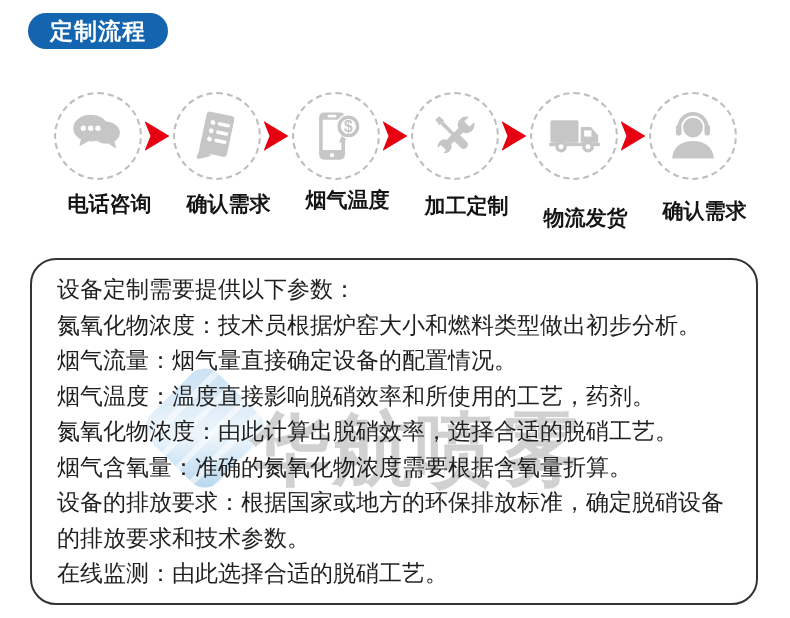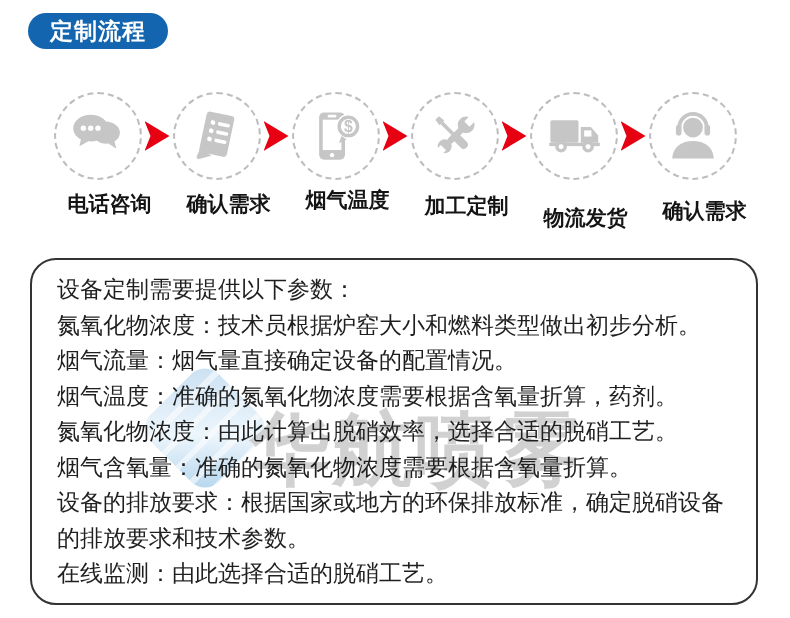--- a/index.html
+++ b/index.html
@@ -187,21 +187,21 @@
 
   </div>
 
   <div class="info-box">
     <div class="wm-diamond"></div>
     <div class="wm-text">华航喷雾</div>
     <div class="info-lines">
       <div class="info-line">设备定制需要提供以下参数：</div>
       <div class="info-line">氮氧化物浓度：技术员根据炉窑大小和燃料类型做出初步分析。</div>
       <div class="info-line">烟气流量：烟气量直接确定设备的配置情况。</div>
-      <div class="info-line">烟气温度：准确的氮氧化物浓度需要根据含氧量折算，药剂。</div>
+      <div class="info-line">烟气温度：温度直接影响脱硝效率和所使用的工艺，药剂。</div>
       <div class="info-line">氮氧化物浓度：由此计算出脱硝效率，选择合适的脱硝工艺。</div>
       <div class="info-line">烟气含氧量：准确的氮氧化物浓度需要根据含氧量折算。</div>
       <div class="info-line">设备的排放要求：根据国家或地方的环保排放标准，确定脱硝设备的排放要求和技术参数。</div>
       <div class="info-line">在线监测：由此选择合适的脱硝工艺。</div>
     </div>
   </div>
 
 </div>
 
 </body></html>

